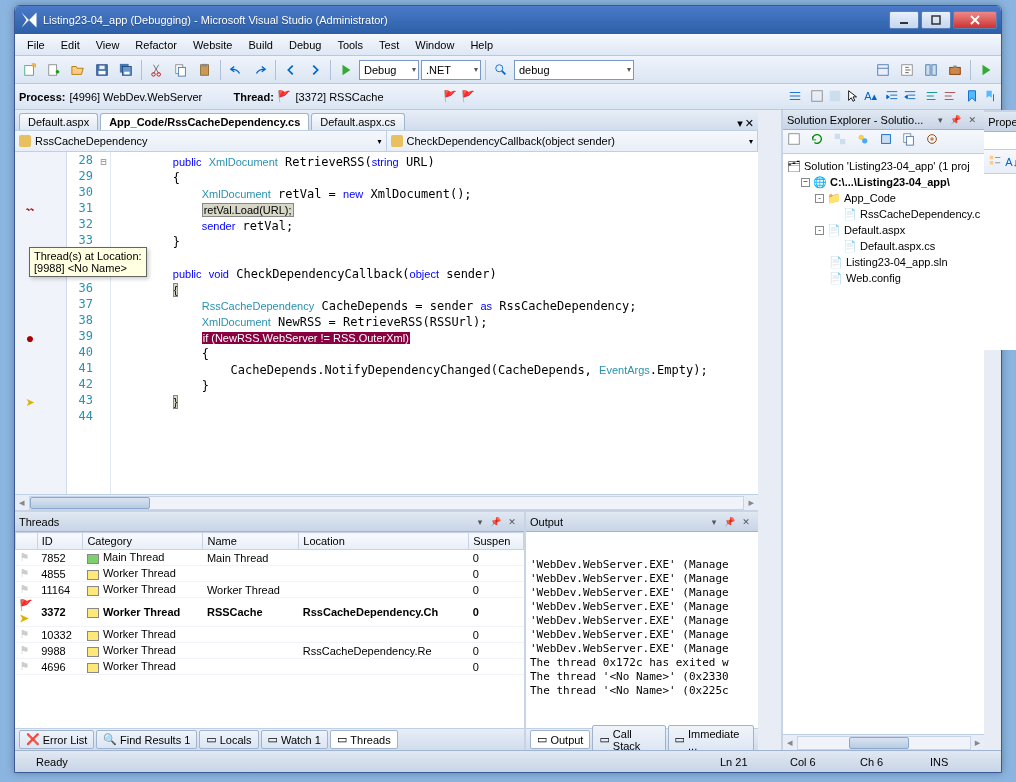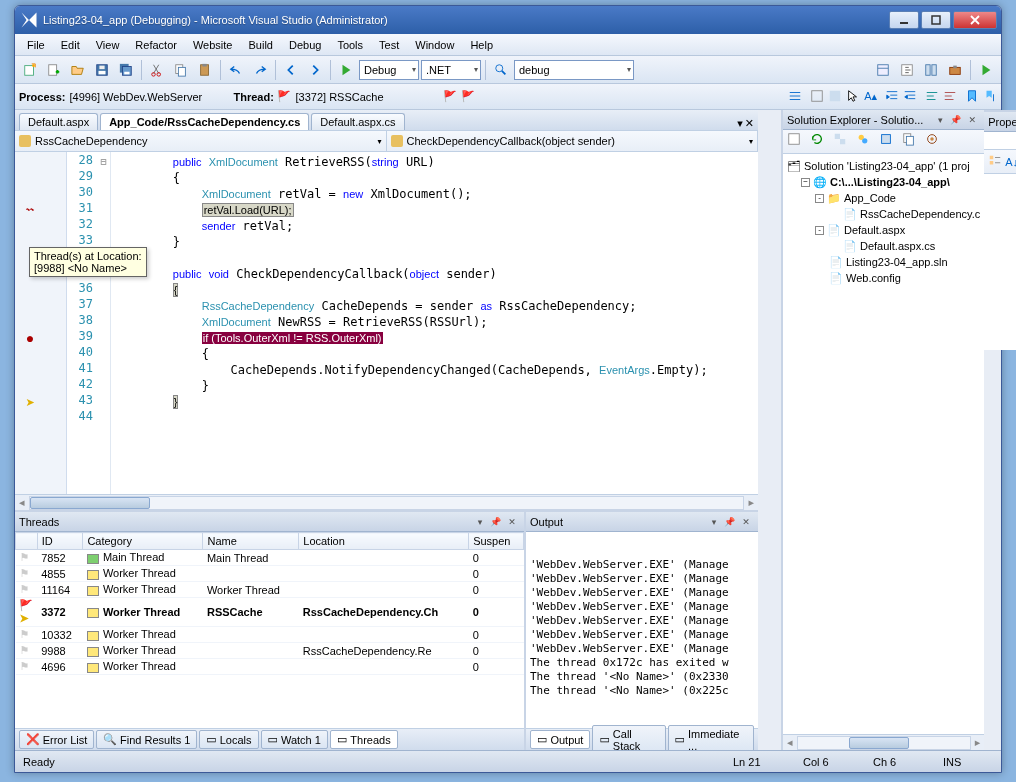--- a/index.html
+++ b/index.html
@@ -94,21 +94,21 @@
 .sln-tree .ind2 { padding-left: 28px; }
 .sln-tree .ind3 { padding-left: 42px; }
 .sln-tree .exp { width: 9px; height: 9px; border: 1px solid #888; display: inline-flex; align-items: center; justify-content: center; font-size: 8px; line-height: 1; cursor: pointer; }
 .sln-tree .noexp { width: 11px; display: inline-block; }
 .sln-tree .ficon { width: 14px; height: 14px; display: inline-flex; align-items: center; justify-content: center; font-size: 11px; }
 
 .prop-panel { height: 240px; display: flex; flex-direction: column; background: white; border-top: 2px solid #c8d4e6; }
 .prop-toolbar { height: 24px; background: linear-gradient(#f5f8fd, #e8eef7); display: flex; align-items: center; padding: 0 4px; gap: 3px; border-bottom: 1px solid #c0d0e4; }
 .prop-body { flex: 1; }
 
-.statusbar { height: 22px; background: linear-gradient(#e0e8f2, #c8d4e6); display: flex; align-items: center; padding: 0 8px; border-top: 1px solid #a0b4cf; gap: 20px; }
+.statusbar { height: 22px; background: linear-gradient(#e0e8f2, #c8d4e6); display: flex; align-items: center; padding: 0 21px; border-top: 1px solid #a0b4cf; gap: 20px; }
 .statusbar .stat { min-width: 50px; }
 .statusbar .flex { flex: 1; }
 
 svg.icon { width: 14px; height: 14px; }
 </style>
 </head>
 <body>
 
 <div class="window">
 
@@ -381,21 +381,21 @@
         {
             <span class="type"><span class="type">XmlDocument</span></span> retVal = <span class="kw">new</span> XmlDocument();
             <span class="hl1">retVal.Load(URL);</span>
             <span class="kw">sender</span> retVal;
         }
 
         <span class="kw">public</span> <span class="kw">void</span> CheckDependencyCallback(<span class="kw">object</span> sender)
         <span style="background:#d8d8c8;border:1px solid #888">{</span>
             <span class="type"><span class="type">RssCacheDependency</span></span> CacheDepends = sender <span class="kw">as</span> RssCacheDependency;
             <span class="type">XmlDocument</span> NewRSS = RetrieveRSS(RSSUrl);
-            <span class="hl2">if (Tools.OuterXml != RSS.OuterXml)</span>
+            <span class="hl2">if (NewRSS.WebServer != RSS.OuterXml)</span>
             {
                 CacheDepends.NotifyDependencyChanged(CacheDepends, <span class="type">EventArgs</span>.Empty);
             }
         <span style="background:#d8d8c8;border:1px solid #888">}</span>
 
 </div>
       </div>
       <div class="hscroll">
         <span style="padding:0 4px;color:#888">◂</span>
         <div class="track">

